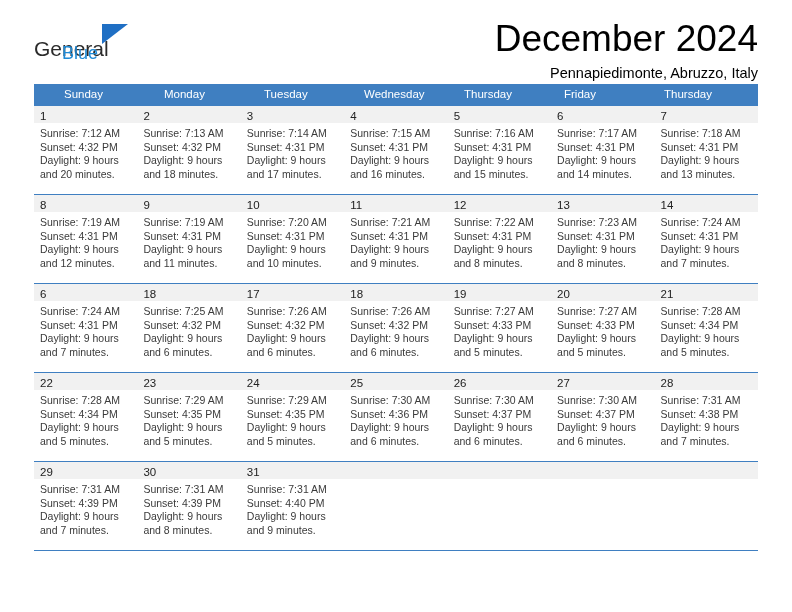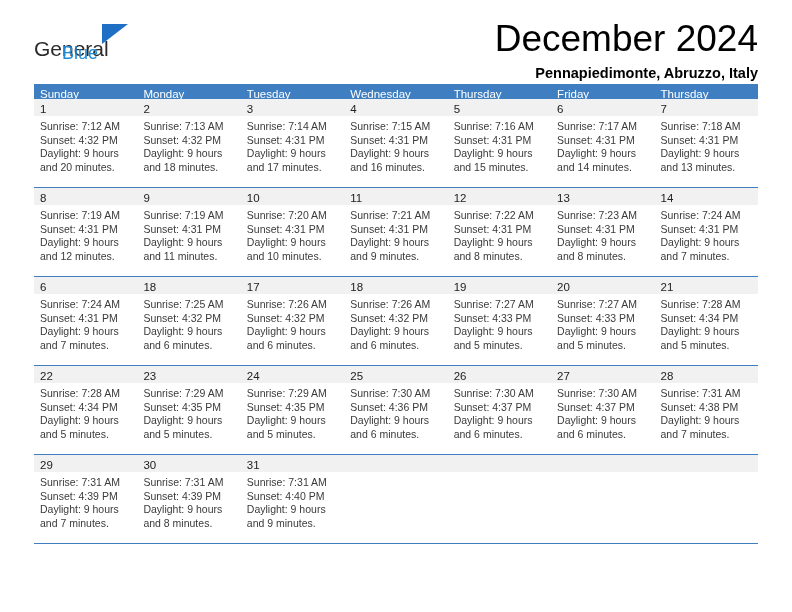--- a/index.html
+++ b/index.html
@@ -72,32 +72,32 @@
     color: #000;
     line-height: 34px;
     font-weight: normal;
     margin: 0;
   }
   .cal-sub {
     font-size: 14.5px;
     color: #000;
     line-height: 22px;
     margin: 6px 0 0 0;
-    font-weight: bold;
   }
 
   
   .calendar {
     margin-top: 12px;
     width: 724px;
   }
   .weekhead {
     display: flex;
     background: #3f7fc1;
-    height: 14px;
+    height: 21px;
+    padding-left: 24px;
   }
   .weekhead .wh {
     flex: 1 1 0;
     color: #ffffff;
     font-size: 11.5px;
     line-height: 21px;
     padding-left: 6px;
     box-sizing: border-box;
     white-space: nowrap;
   }

